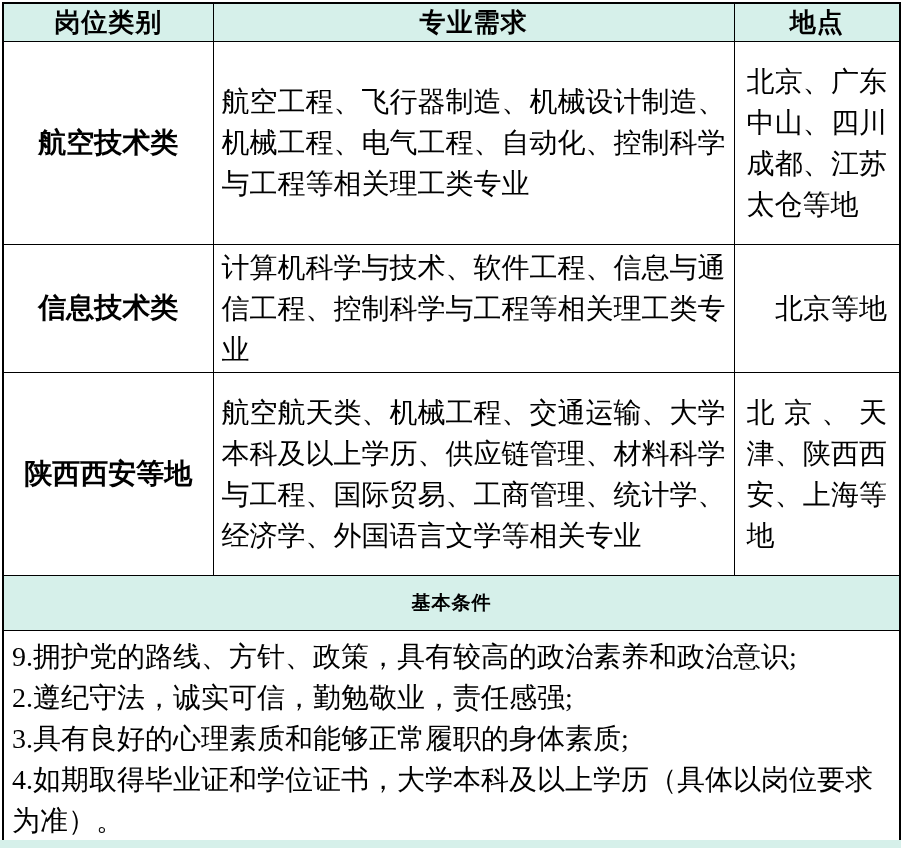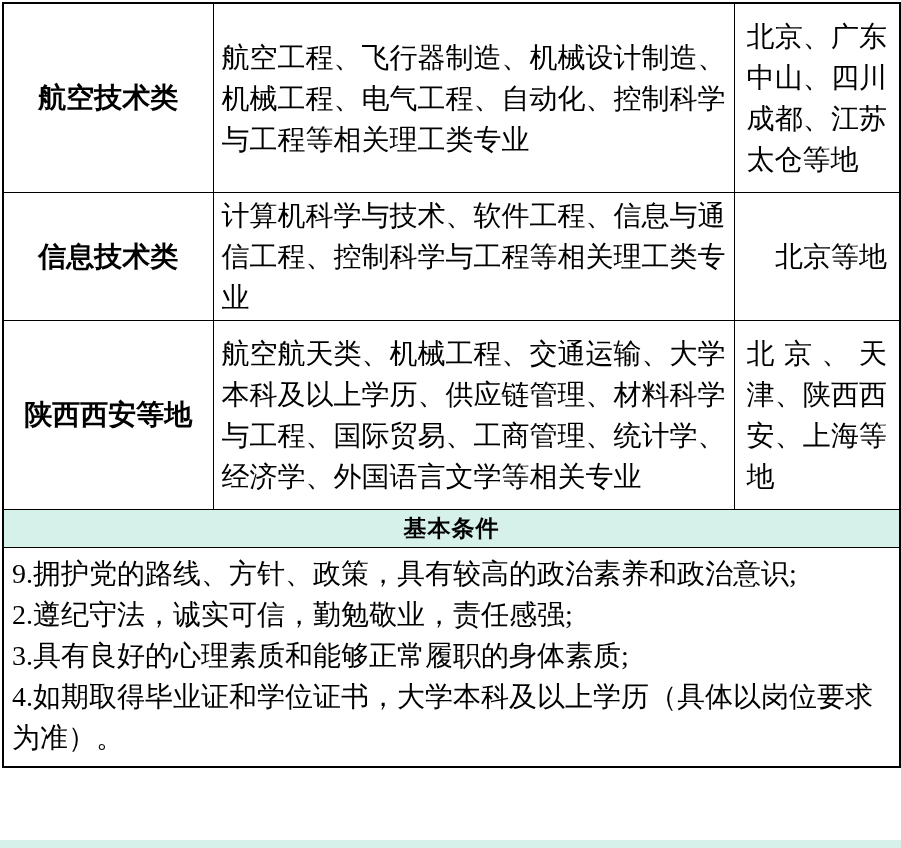--- a/index.html
+++ b/index.html
@@ -39,34 +39,34 @@
   td.majors {
     font-size: 28px;
     line-height: 41px;
     padding: 2px 8px;
     text-align: justify;
     text-justify: inter-ideograph;
   }
   td.loc {
     font-size: 28px;
     line-height: 41px;
-    padding: 12px 12px;
+    padding: 19px 12px;
     text-align: justify;
     text-justify: inter-ideograph;
   }
   td.loc.center { text-align: right; }
   tr.r1 { height: 167px; }
   tr.r2 { height: 123px; }
   tr.r3 { height: 167px; }
   tr.r4 { height: 78px; }
   th.section-head {
     background: #d6f0ea;
     font-weight: bold;
-    font-size: 23px;
-    height: 38px;
+    font-size: 19px;
+    height: 55px;
     text-align: center;
     letter-spacing: 1px;
   }
   td.conditions {
     padding: 5px 8px 8px 8px;
     font-size: 28px;
     line-height: 41px;
     vertical-align: top;
     height: 203px;
   }
@@ -81,20 +81,25 @@
 <body>
 
 <div class="page">
   <table class="recruit">
     <colgroup>
       <col class="c1">
         <col class="c2">
         <col class="c3">
     </colgroup>
     <tbody>
+        <tr>
+      <th class="col-head">岗位类别</th>
+      <th class="col-head">专业需求</th>
+      <th class="col-head">地点</th>
+    </tr>
     <tr class="r1">
       <td class="cat">航空技术类</td>
       <td class="majors">航空工程、飞行器制造、机械设计制造、机械工程、电气工程、自动化、控制科学与工程等相关理工类专业</td>
       <td class="loc">北京、广东中山、四川成都、江苏太仓等地</td>
     </tr>
     <tr class="r2">
       <td class="cat">信息技术类</td>
       <td class="majors">计算机科学与技术、软件工程、信息与通信工程、控制科学与工程等相关理工类专业</td>
       <td class="loc center">北京等地</td>
     </tr>

